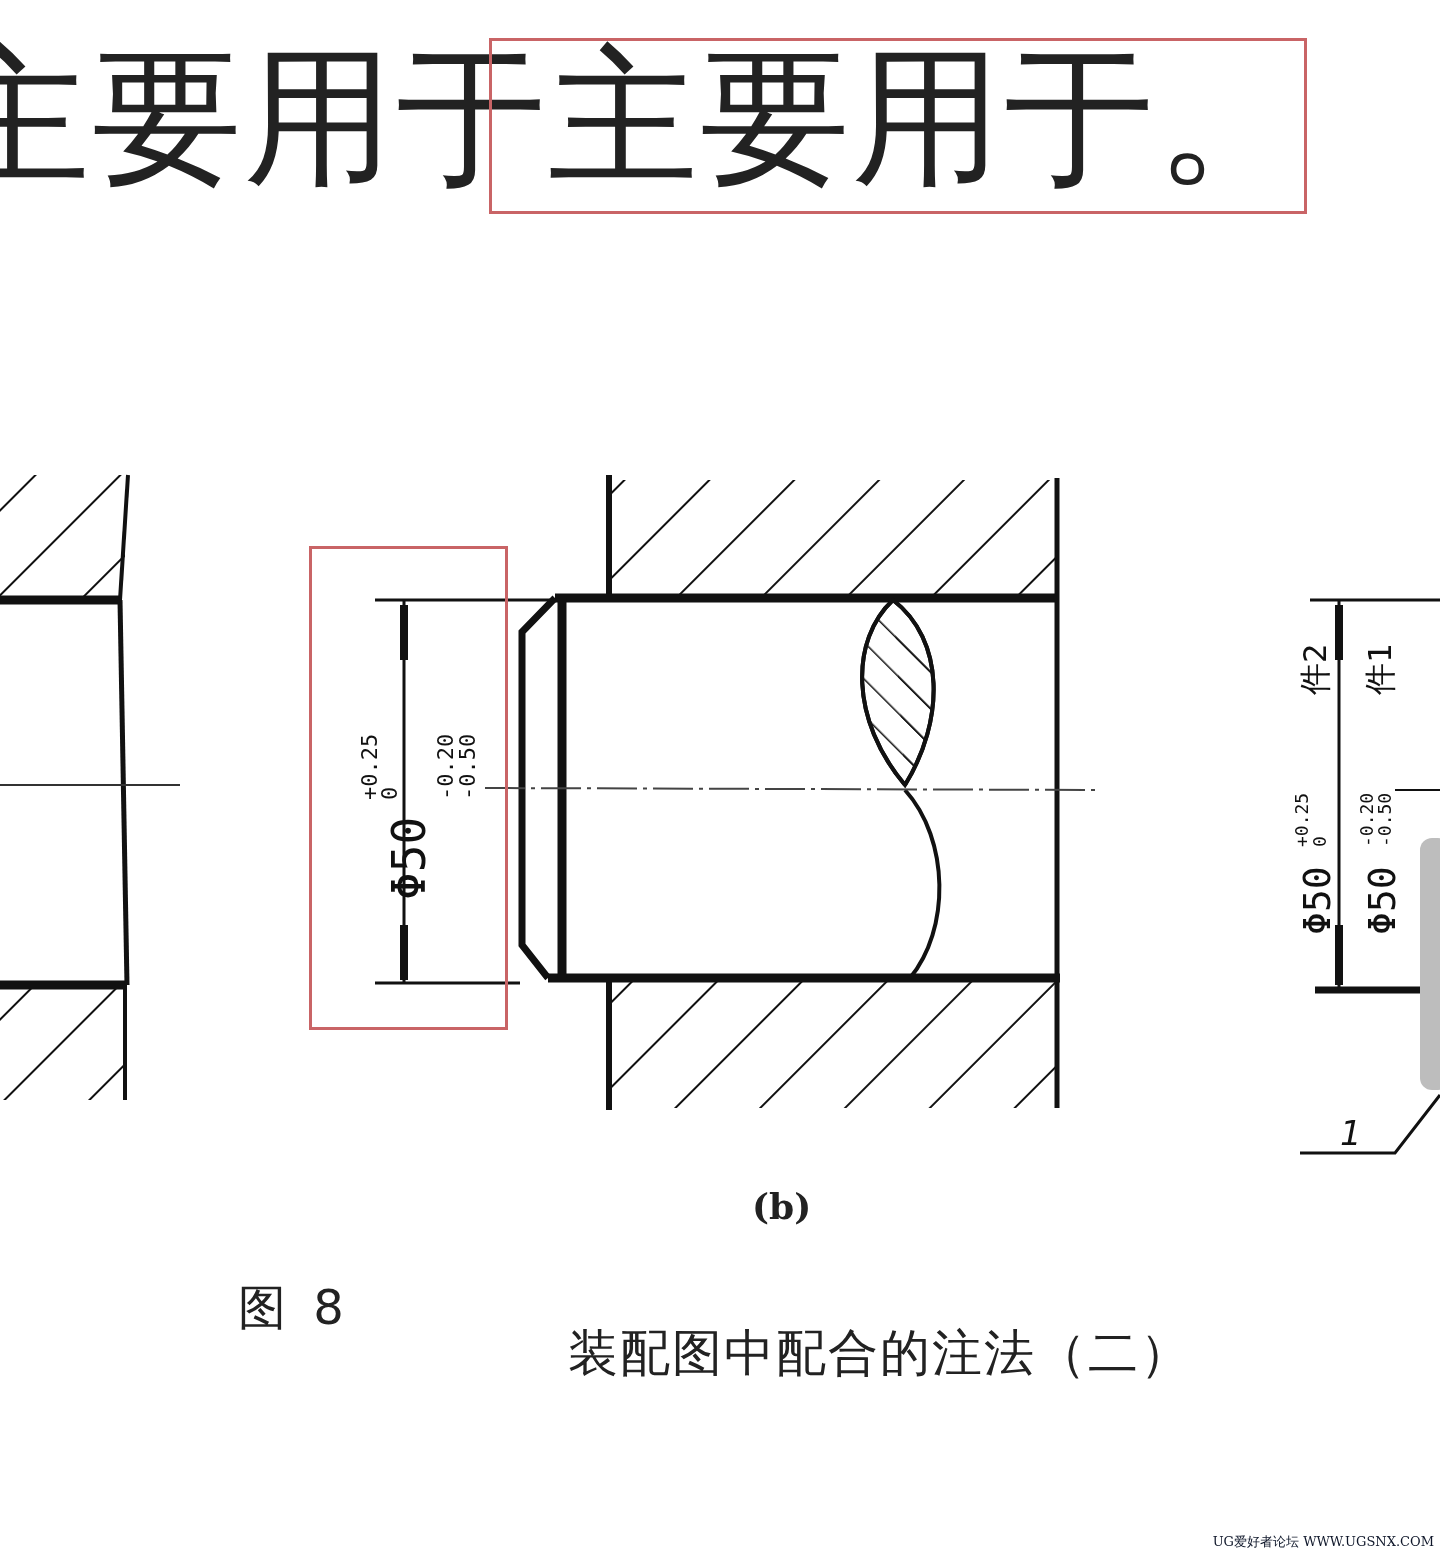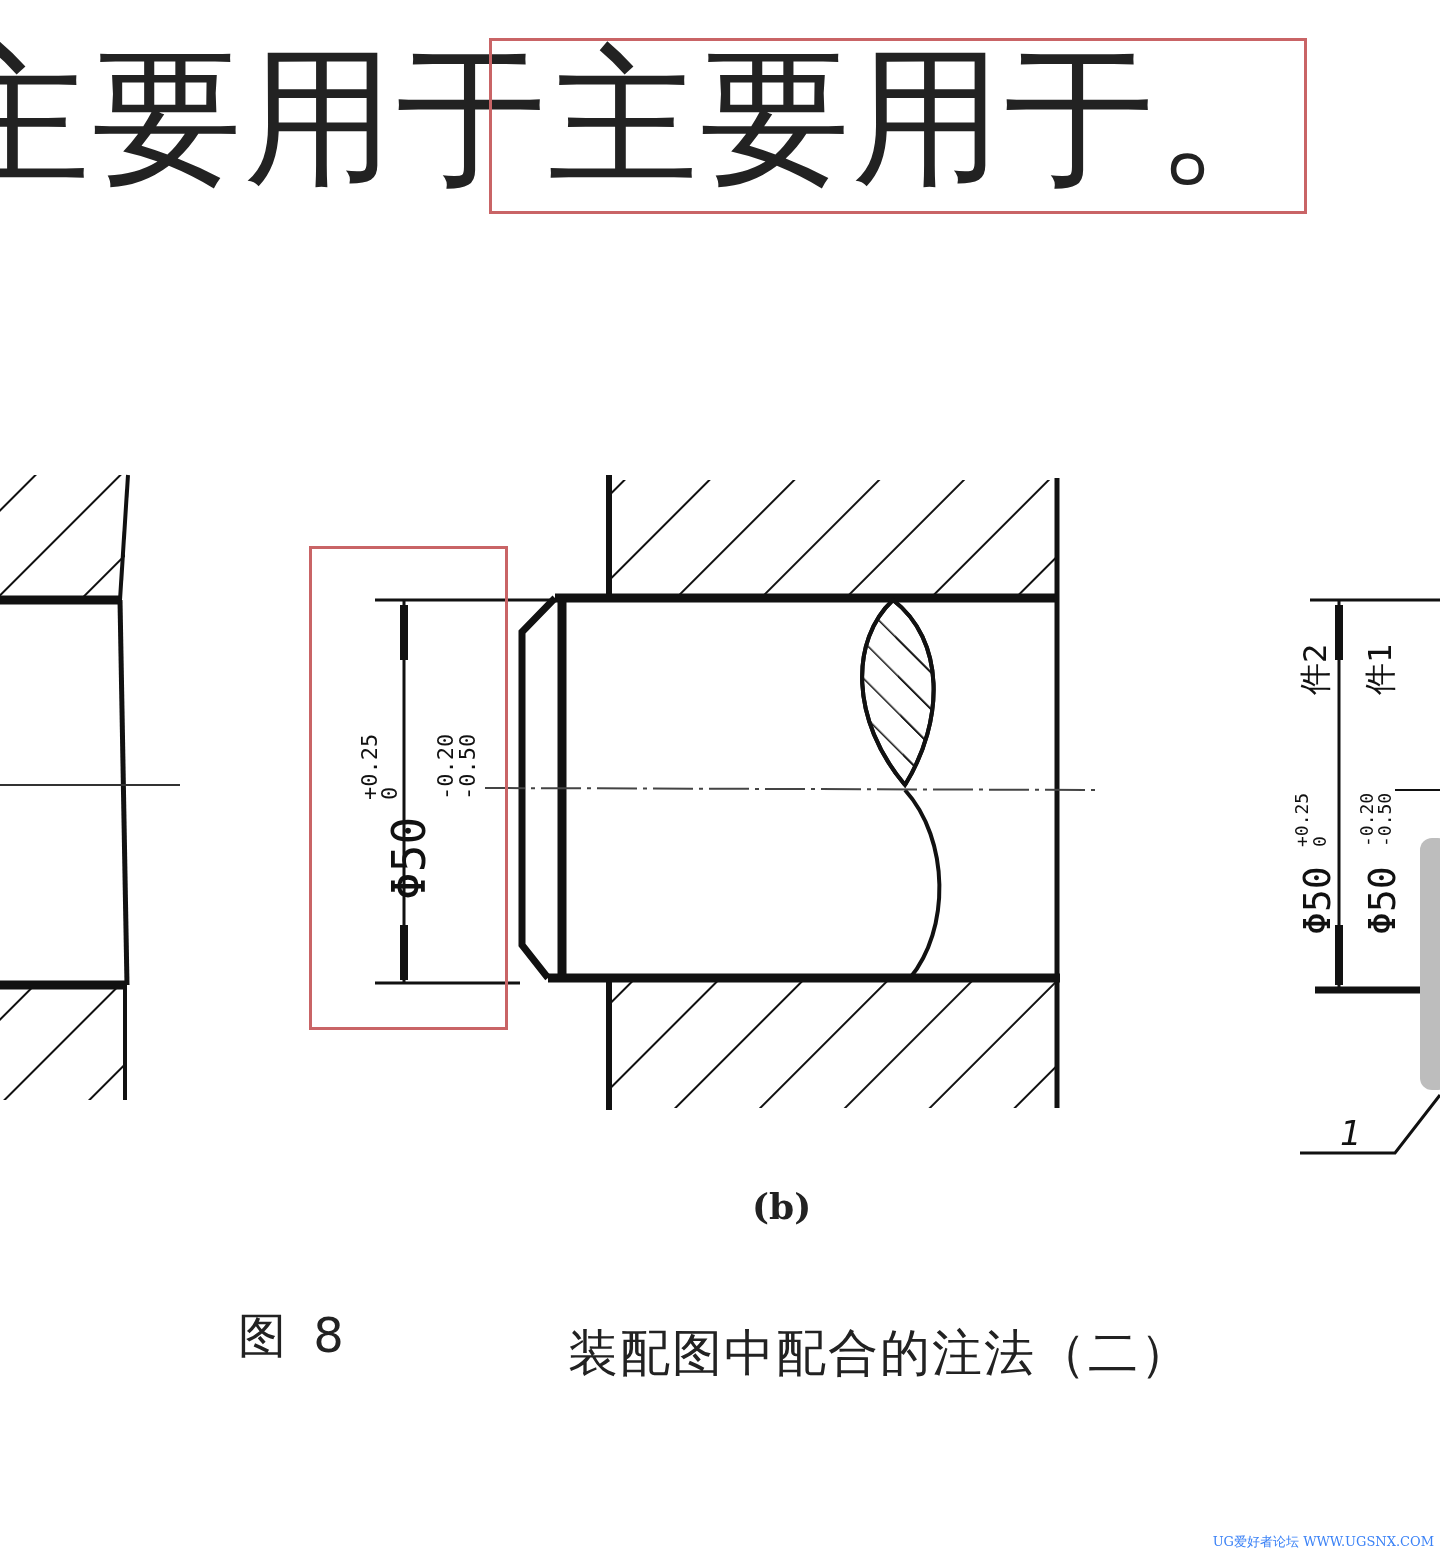--- a/index.html
+++ b/index.html
@@ -8,24 +8,24 @@
   .headline { position: absolute; top: 22px; left: -60px; height: 190px; white-space: nowrap;
               font-family: "DejaVu Sans", sans-serif; font-size: 150px; line-height: 190px;
               color: #222; letter-spacing: 2px; }
   .hl-box { position: absolute; left: 489px; top: 38px; width: 818px; height: 176px;
             border: 3px solid #c96466; box-sizing: border-box; }
   .dim-box { position: absolute; left: 309px; top: 546px; width: 199px; height: 484px;
              border: 3px solid #c96466; box-sizing: border-box; }
   svg.drawing { position: absolute; left: 0; top: 0; }
   .cap-sub { position: absolute; left: 752px; top: 1185px; font-family: "DejaVu Serif", serif;
              font-size: 36px; font-weight: bold; color: #222; }
-  .cap-fig { position: absolute; left: 238px; top: 1304px; font-size: 48px; color: #222; letter-spacing: 6px; }
+  .cap-fig { position: absolute; left: 238px; top: 1276px; font-size: 48px; color: #222; letter-spacing: 6px; }
   .cap-title { position: absolute; left: 568px; top: 1320px; font-size: 50px; color: #222; letter-spacing: 2px; }
   .watermark { position: absolute; right: 6px; bottom: 4px; font-family: "DejaVu Serif", serif;
-               font-size: 13px; color: #3b82f6; }
+               font-size: 13px; color: #0f172a; }
   .scroll-thumb { position: absolute; left: 1420px; top: 838px; width: 30px; height: 252px;
                   background: #bdbdbd; border-radius: 12px; }
 </style>
 </head>
 <body>
 
 <div class="headline"><span>主要用于</span><span>主要用于</span><span>。</span></div>
 <div class="hl-box"></div>
 
 <svg class="drawing" width="1440" height="1555">

